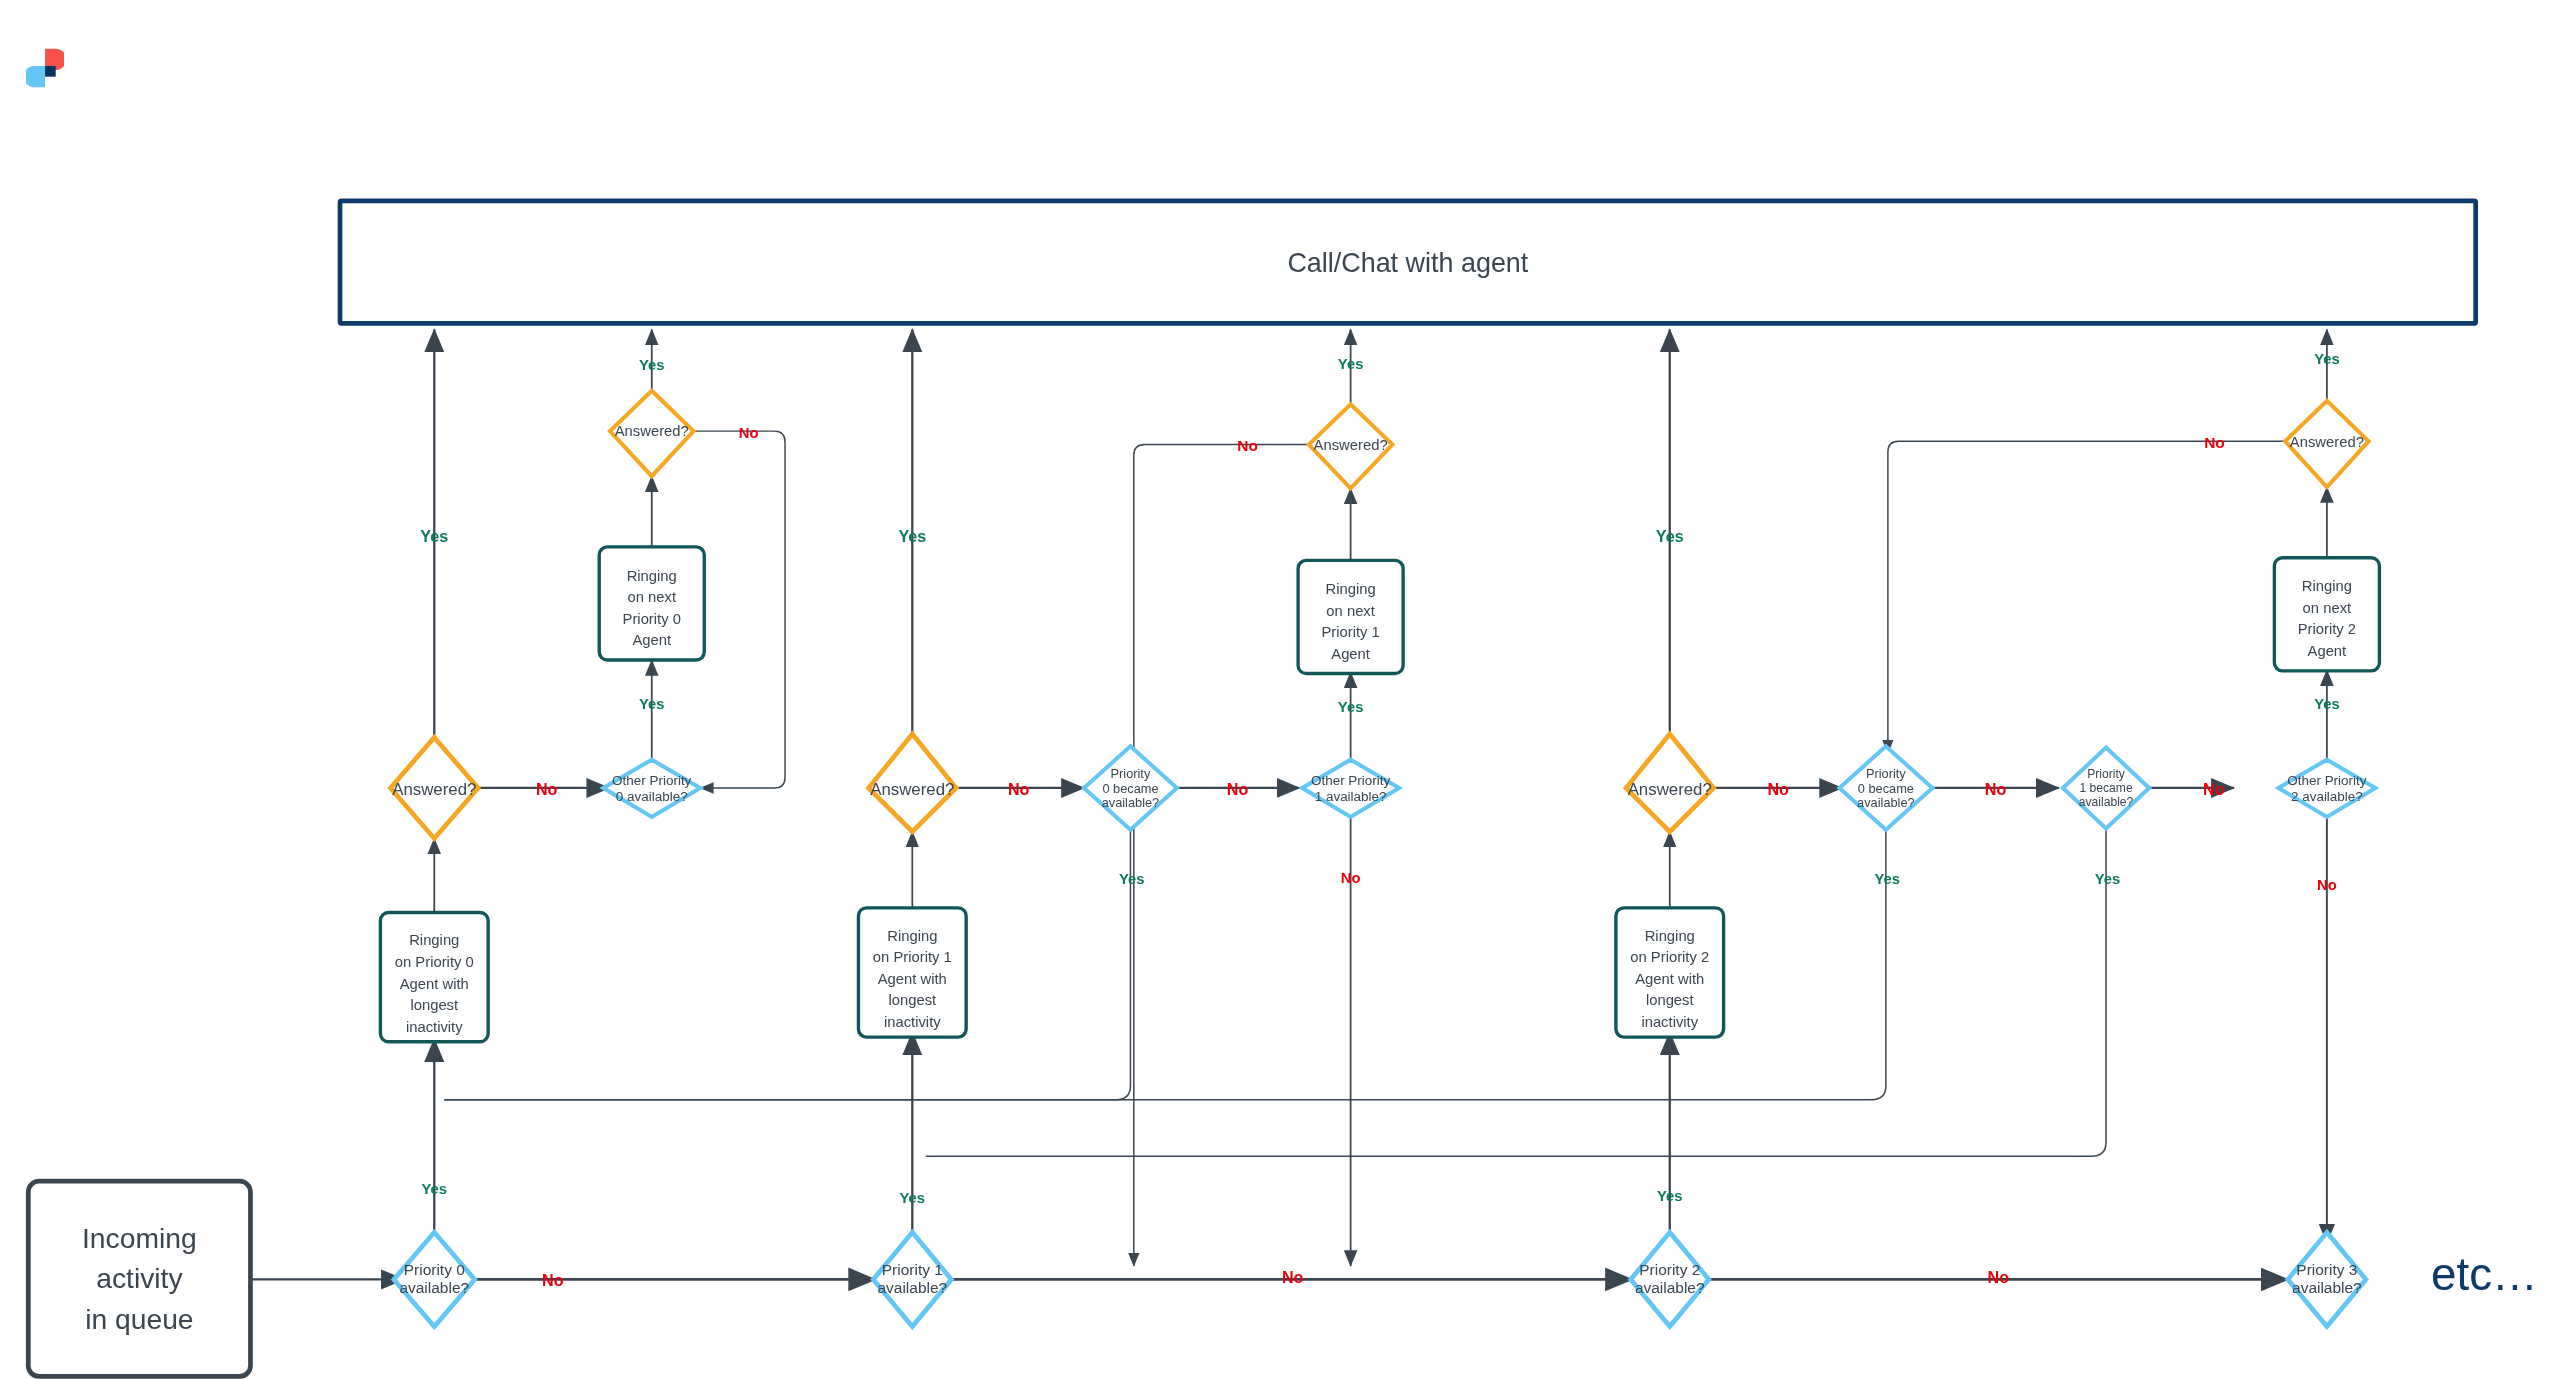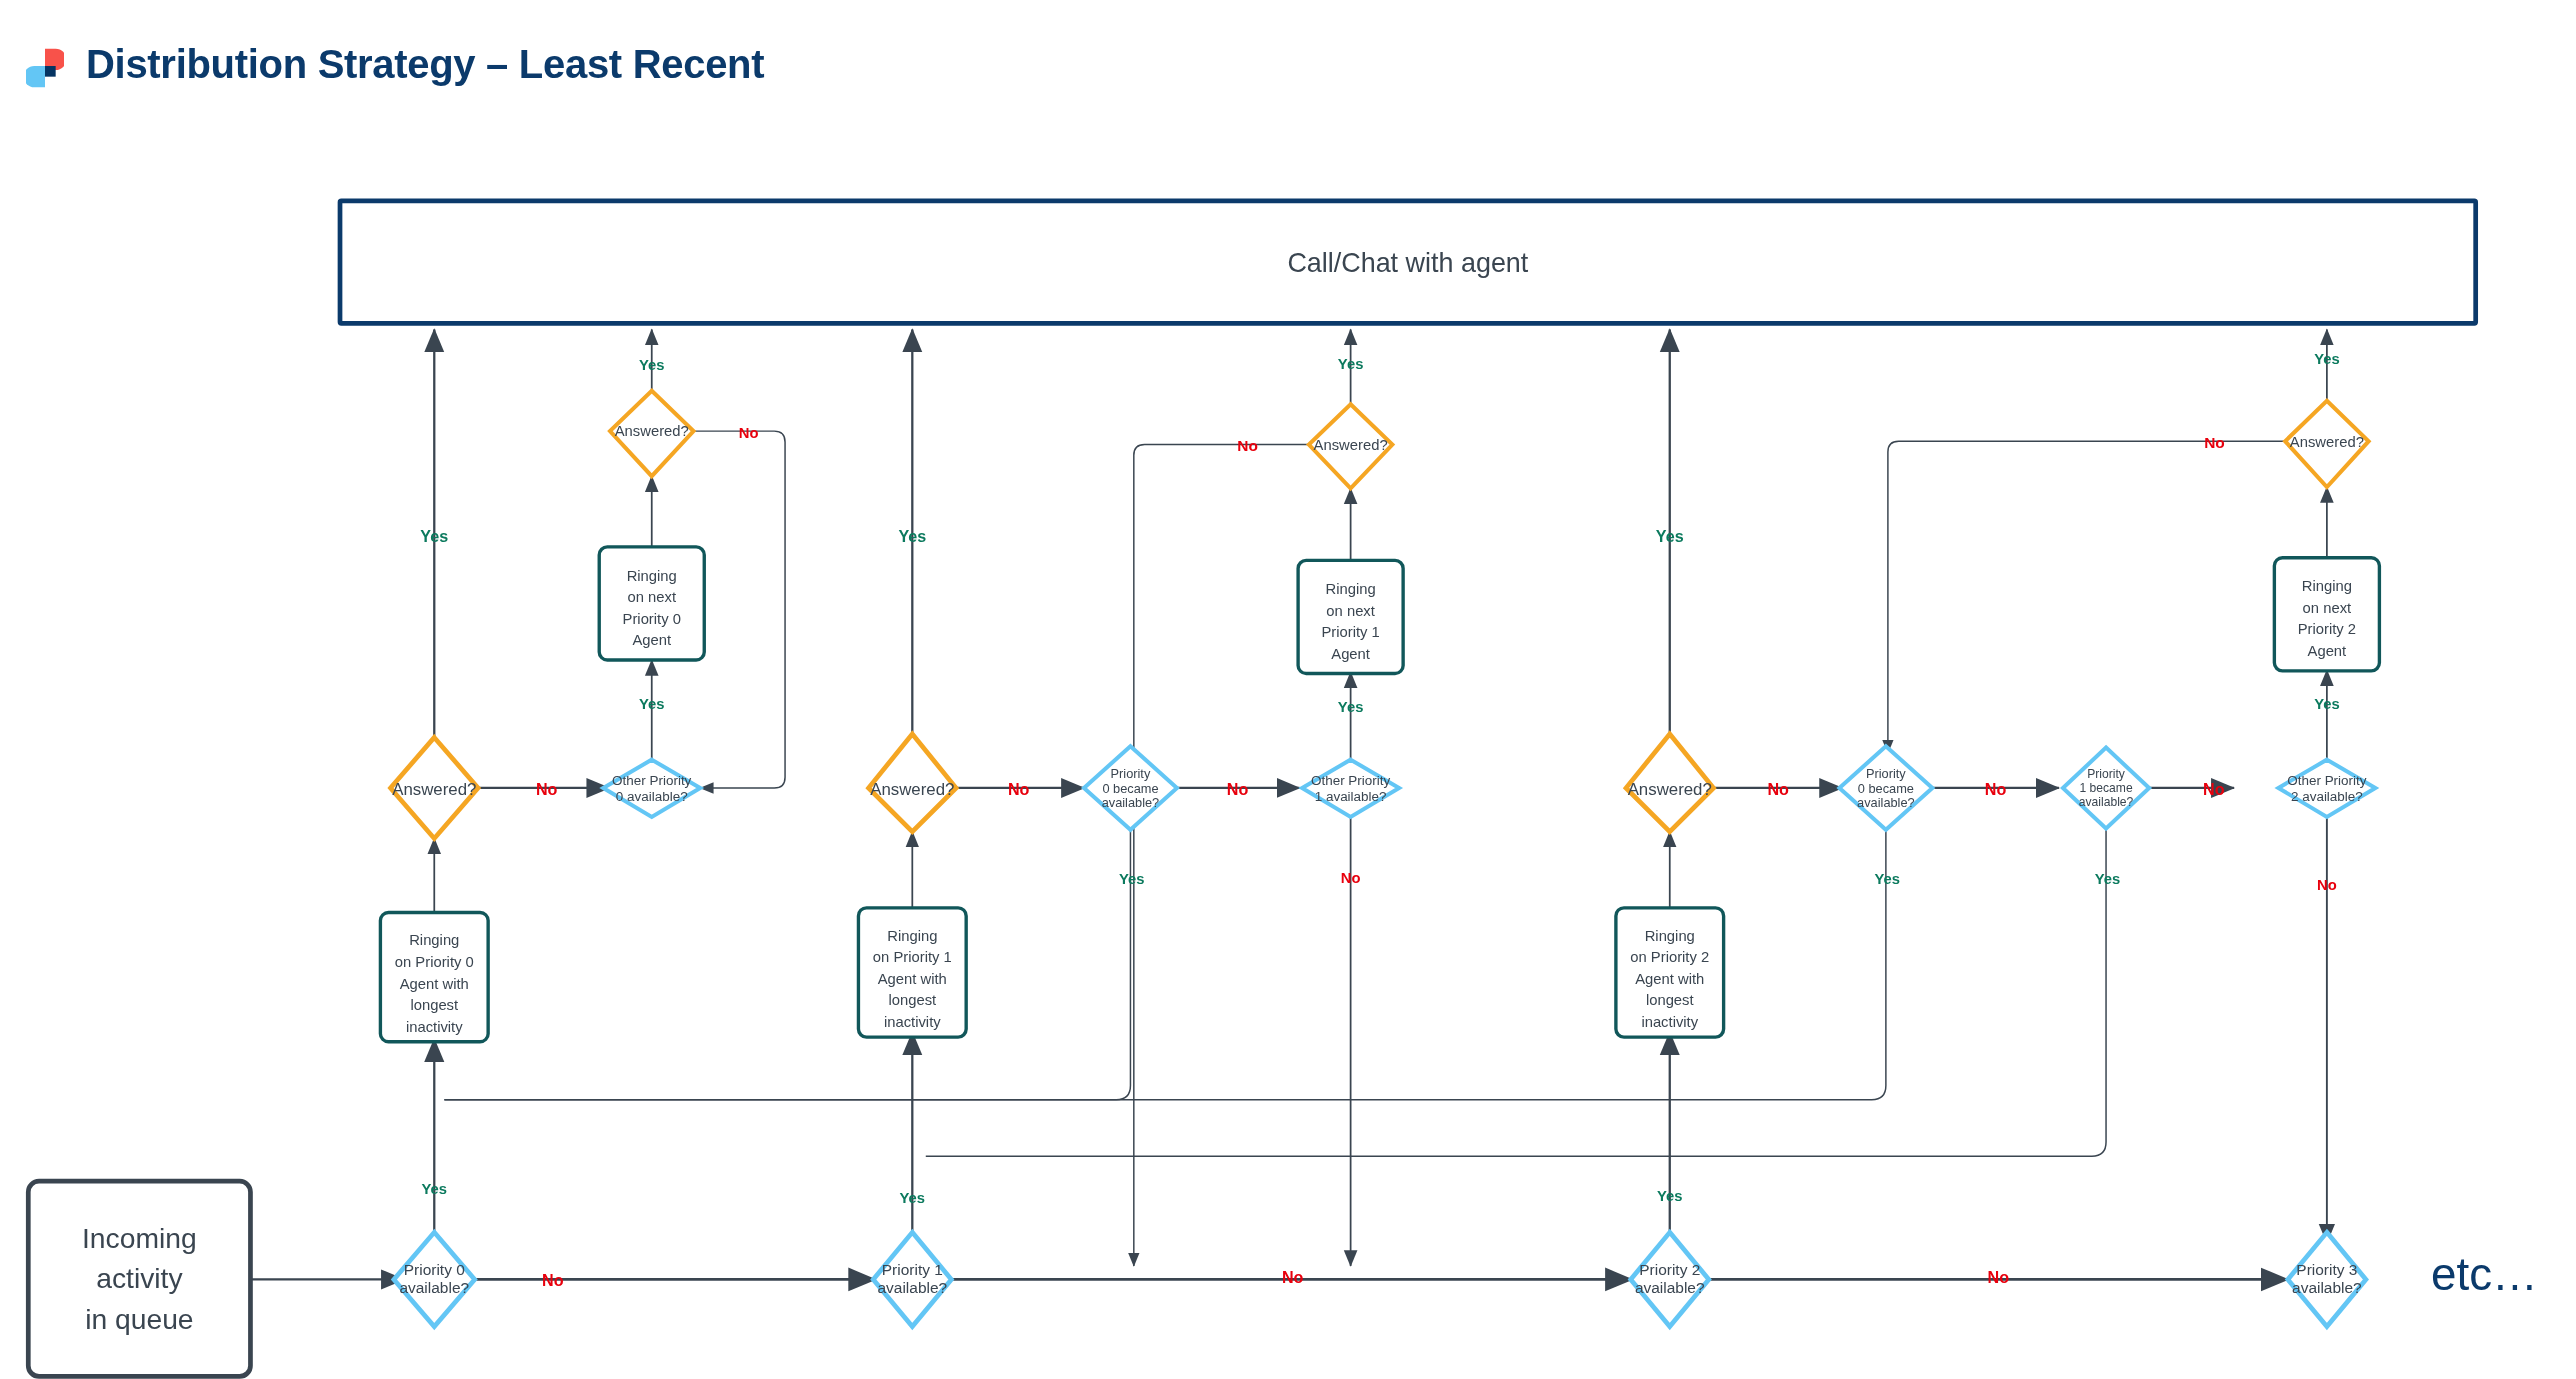--- a/index.html
+++ b/index.html
@@ -15,21 +15,20 @@
 </style>
 </head>
 <body>
 
 <div id="header">
   <svg id="logo" viewBox="0 0 56 66">
     <path d="M28 4 L44 4 A16 16 0 0 1 44 36 L28 36 Z" fill="#f8524a"></path>
     <path d="M28 30 L28 62 L12 62 A16 16 0 0 1 12 30 Z" fill="#63c6f5"></path>
     <rect x="28" y="30" width="16" height="16" fill="#053462"></rect>
   </svg>
-  <div id="title">Distribution Strategy – Least Recent</div>
 </div>
 
 <svg id="canvas" viewBox="0 0 3826 2049">
   <defs>
     <marker id="ah" markerWidth="11" markerHeight="11" refX="9" refY="4.2" orient="auto" markerUnits="strokeWidth">
       <path d="M0,0.3 L9.5,4.2 L0,8.1 z" fill="#3a4550"></path>
     </marker>
     <marker id="ahs" markerWidth="13" markerHeight="13" refX="10" refY="4.6" orient="auto" markerUnits="strokeWidth">
       <path d="M0,0.2 L10.5,4.6 L0,9 z" fill="#3a4550"></path>
     </marker>

